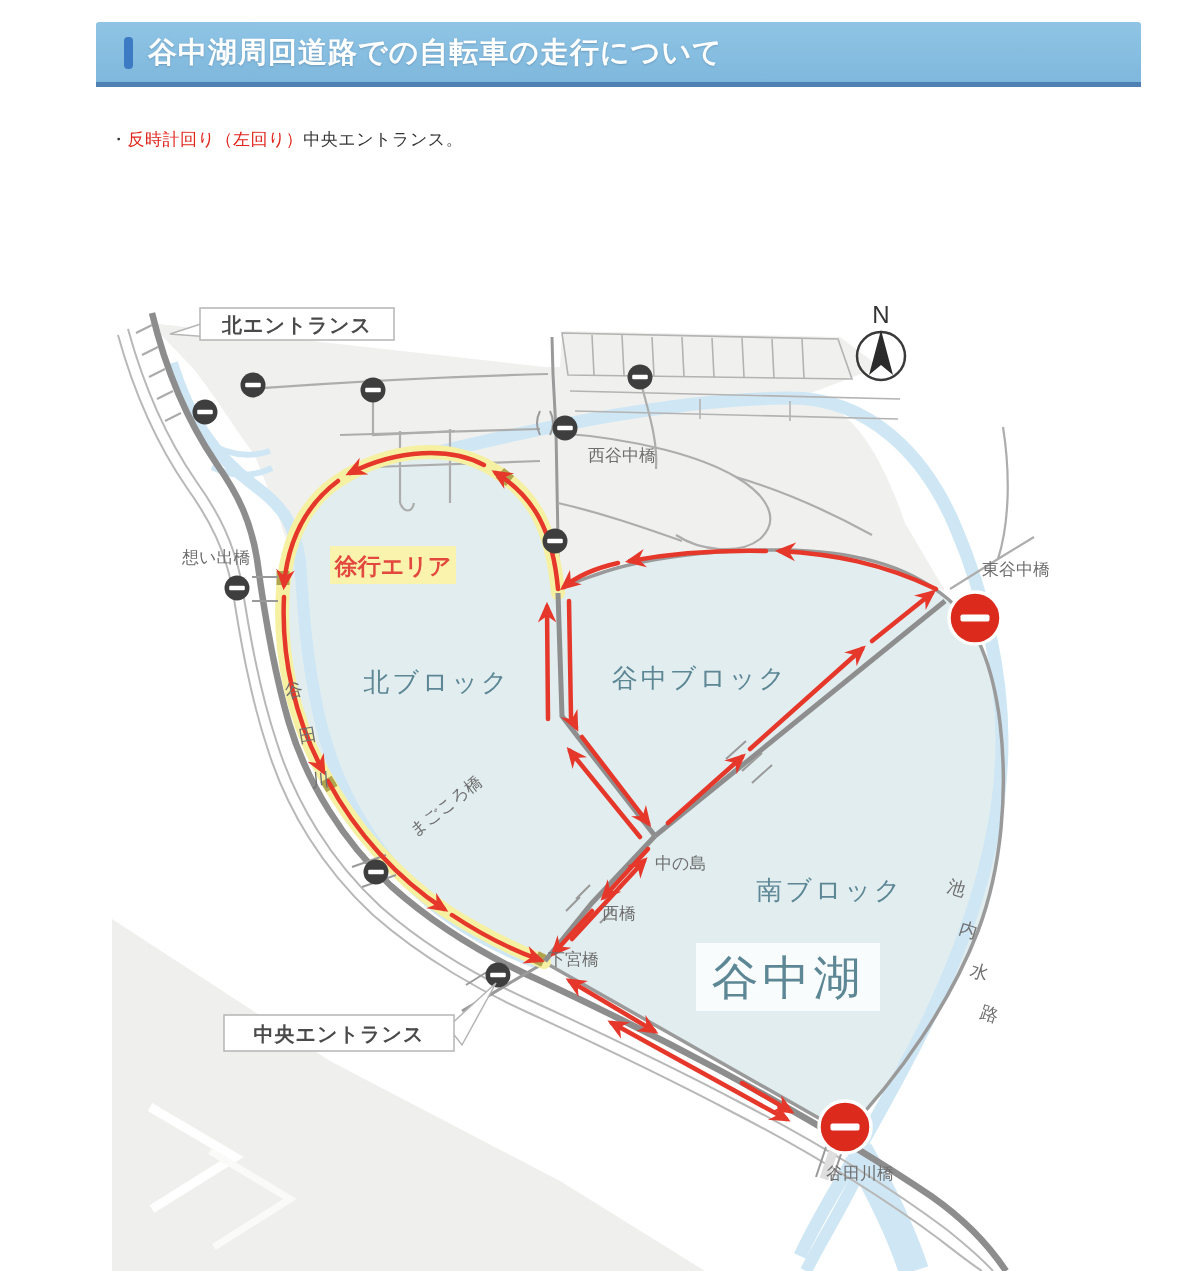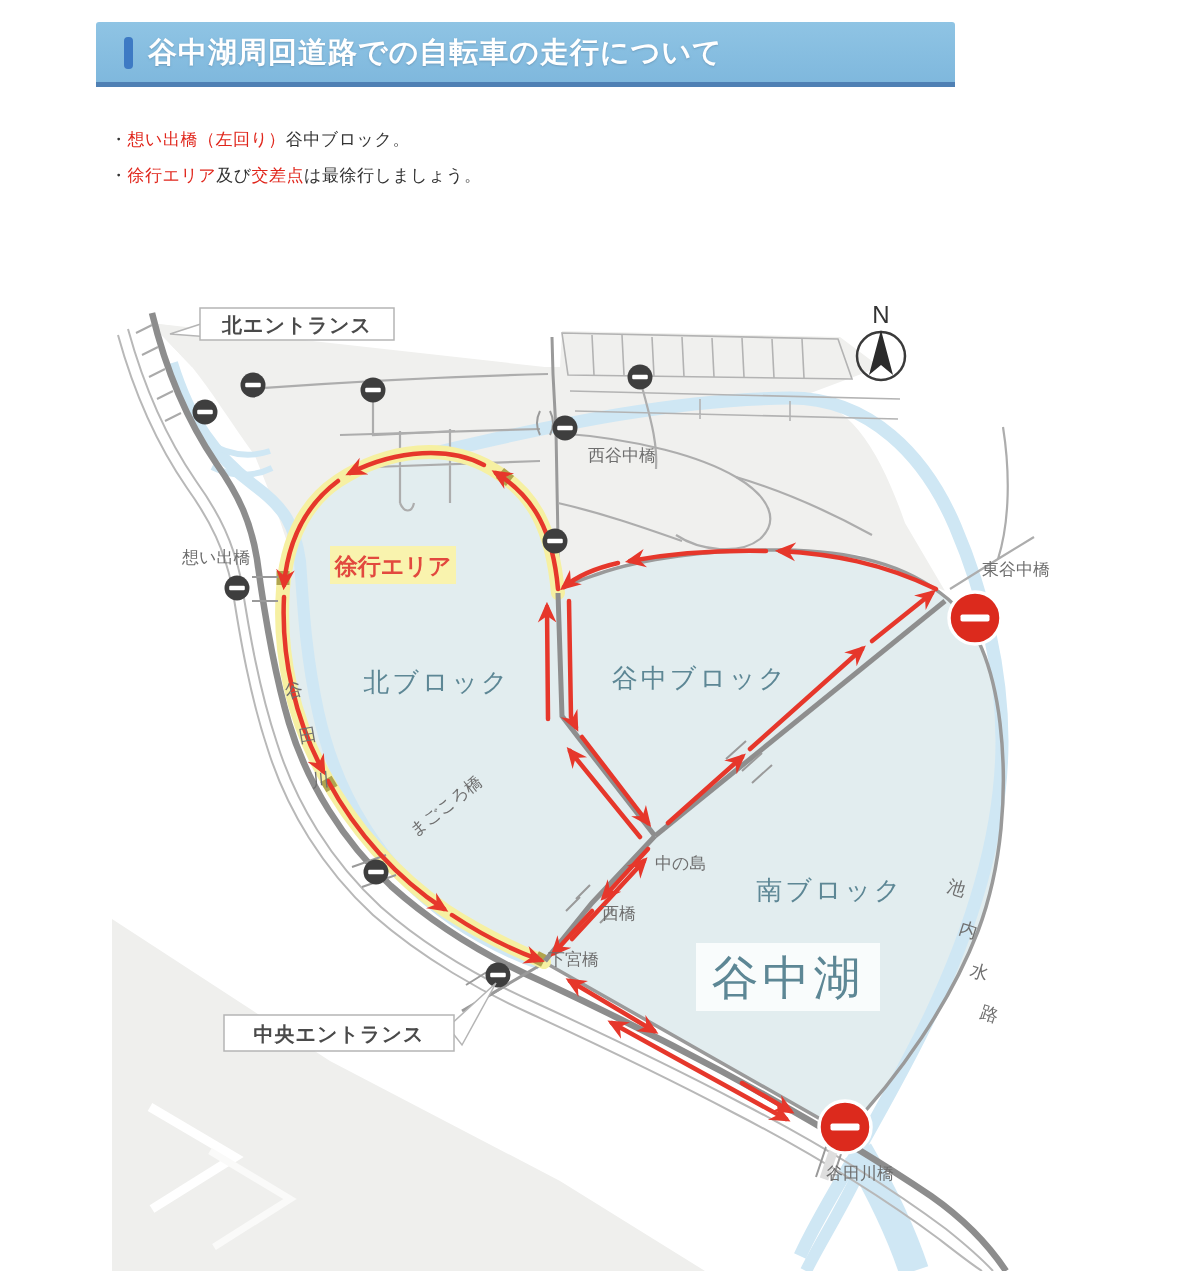--- a/index.html
+++ b/index.html
@@ -1,19 +1,19 @@
 <!DOCTYPE html>
 <html><head>
 <meta charset="utf-8">
 <style>
   html,body{margin:0;padding:0;background:#fff;}
   body{width:1200px;height:1271px;position:relative;overflow:hidden;
        font-family:"Liberation Sans","DejaVu Sans",sans-serif;}
   
-  .header{position:absolute;left:96px;top:22px;width:859px;height:60px;
+  .header{position:absolute;left:96px;top:22px;width:1045px;height:60px;
           background:linear-gradient(180deg,#8fc4e4 0%,#7fb8dd 100%);
           border-bottom:5px solid #4f80b4;border-radius:3px 3px 0 0;}
   .header .accent{position:absolute;left:28px;top:15px;width:9px;height:32px;
           background:#3d7ac4;border-radius:4px;}
   .header .title{position:absolute;left:52px;top:11px;font-size:29px;font-weight:bold;
           color:#ffffff;letter-spacing:1px;text-shadow:0 1px 2px rgba(90,130,160,.55);
           white-space:nowrap;}
   
   .bullets{position:absolute;left:110px;top:122px;font-size:17px;line-height:36px;
            color:#333;letter-spacing:.5px;}
@@ -30,22 +30,21 @@
 </style>
 </head>
 <body>
 
 <div class="header">
   <div class="accent"></div>
   <div class="title">谷中湖周回道路での自転車の走行について</div>
 </div>
 
 <div class="bullets">
-  <div class="row"><span class="dark">・</span><span class="red">想い出橋（左回り）</span><span class="dark">谷中ブロック。</span></div>
-  <div class="row"><span class="dark">・</span><span class="red">徐行エリア</span><span class="dark">及び</span><span class="red">交差点</span><span class="dark">は最徐行しましょう。</span></div>
+  <div class="row"><span class="dark">・</span><span class="red">反時計回り（左回り）</span><span class="dark">中央エントランス。</span></div>
 </div>
 
 <div class="map">
 <svg width="1200" height="1000" viewBox="0 0 1200 1000">
   <defs>
     <marker id="arr" viewBox="0 0 10 10" refX="7.5" refY="5" markerWidth="4.6" markerHeight="4.6" orient="auto-start-reverse">
       <path d="M0,0.5 L10,5 L0,9.5 L3.2,5 Z" fill="#e6372b"></path>
     </marker>
     <g id="ne-s">
       <circle r="12.5" fill="#3e3e3e"></circle>

